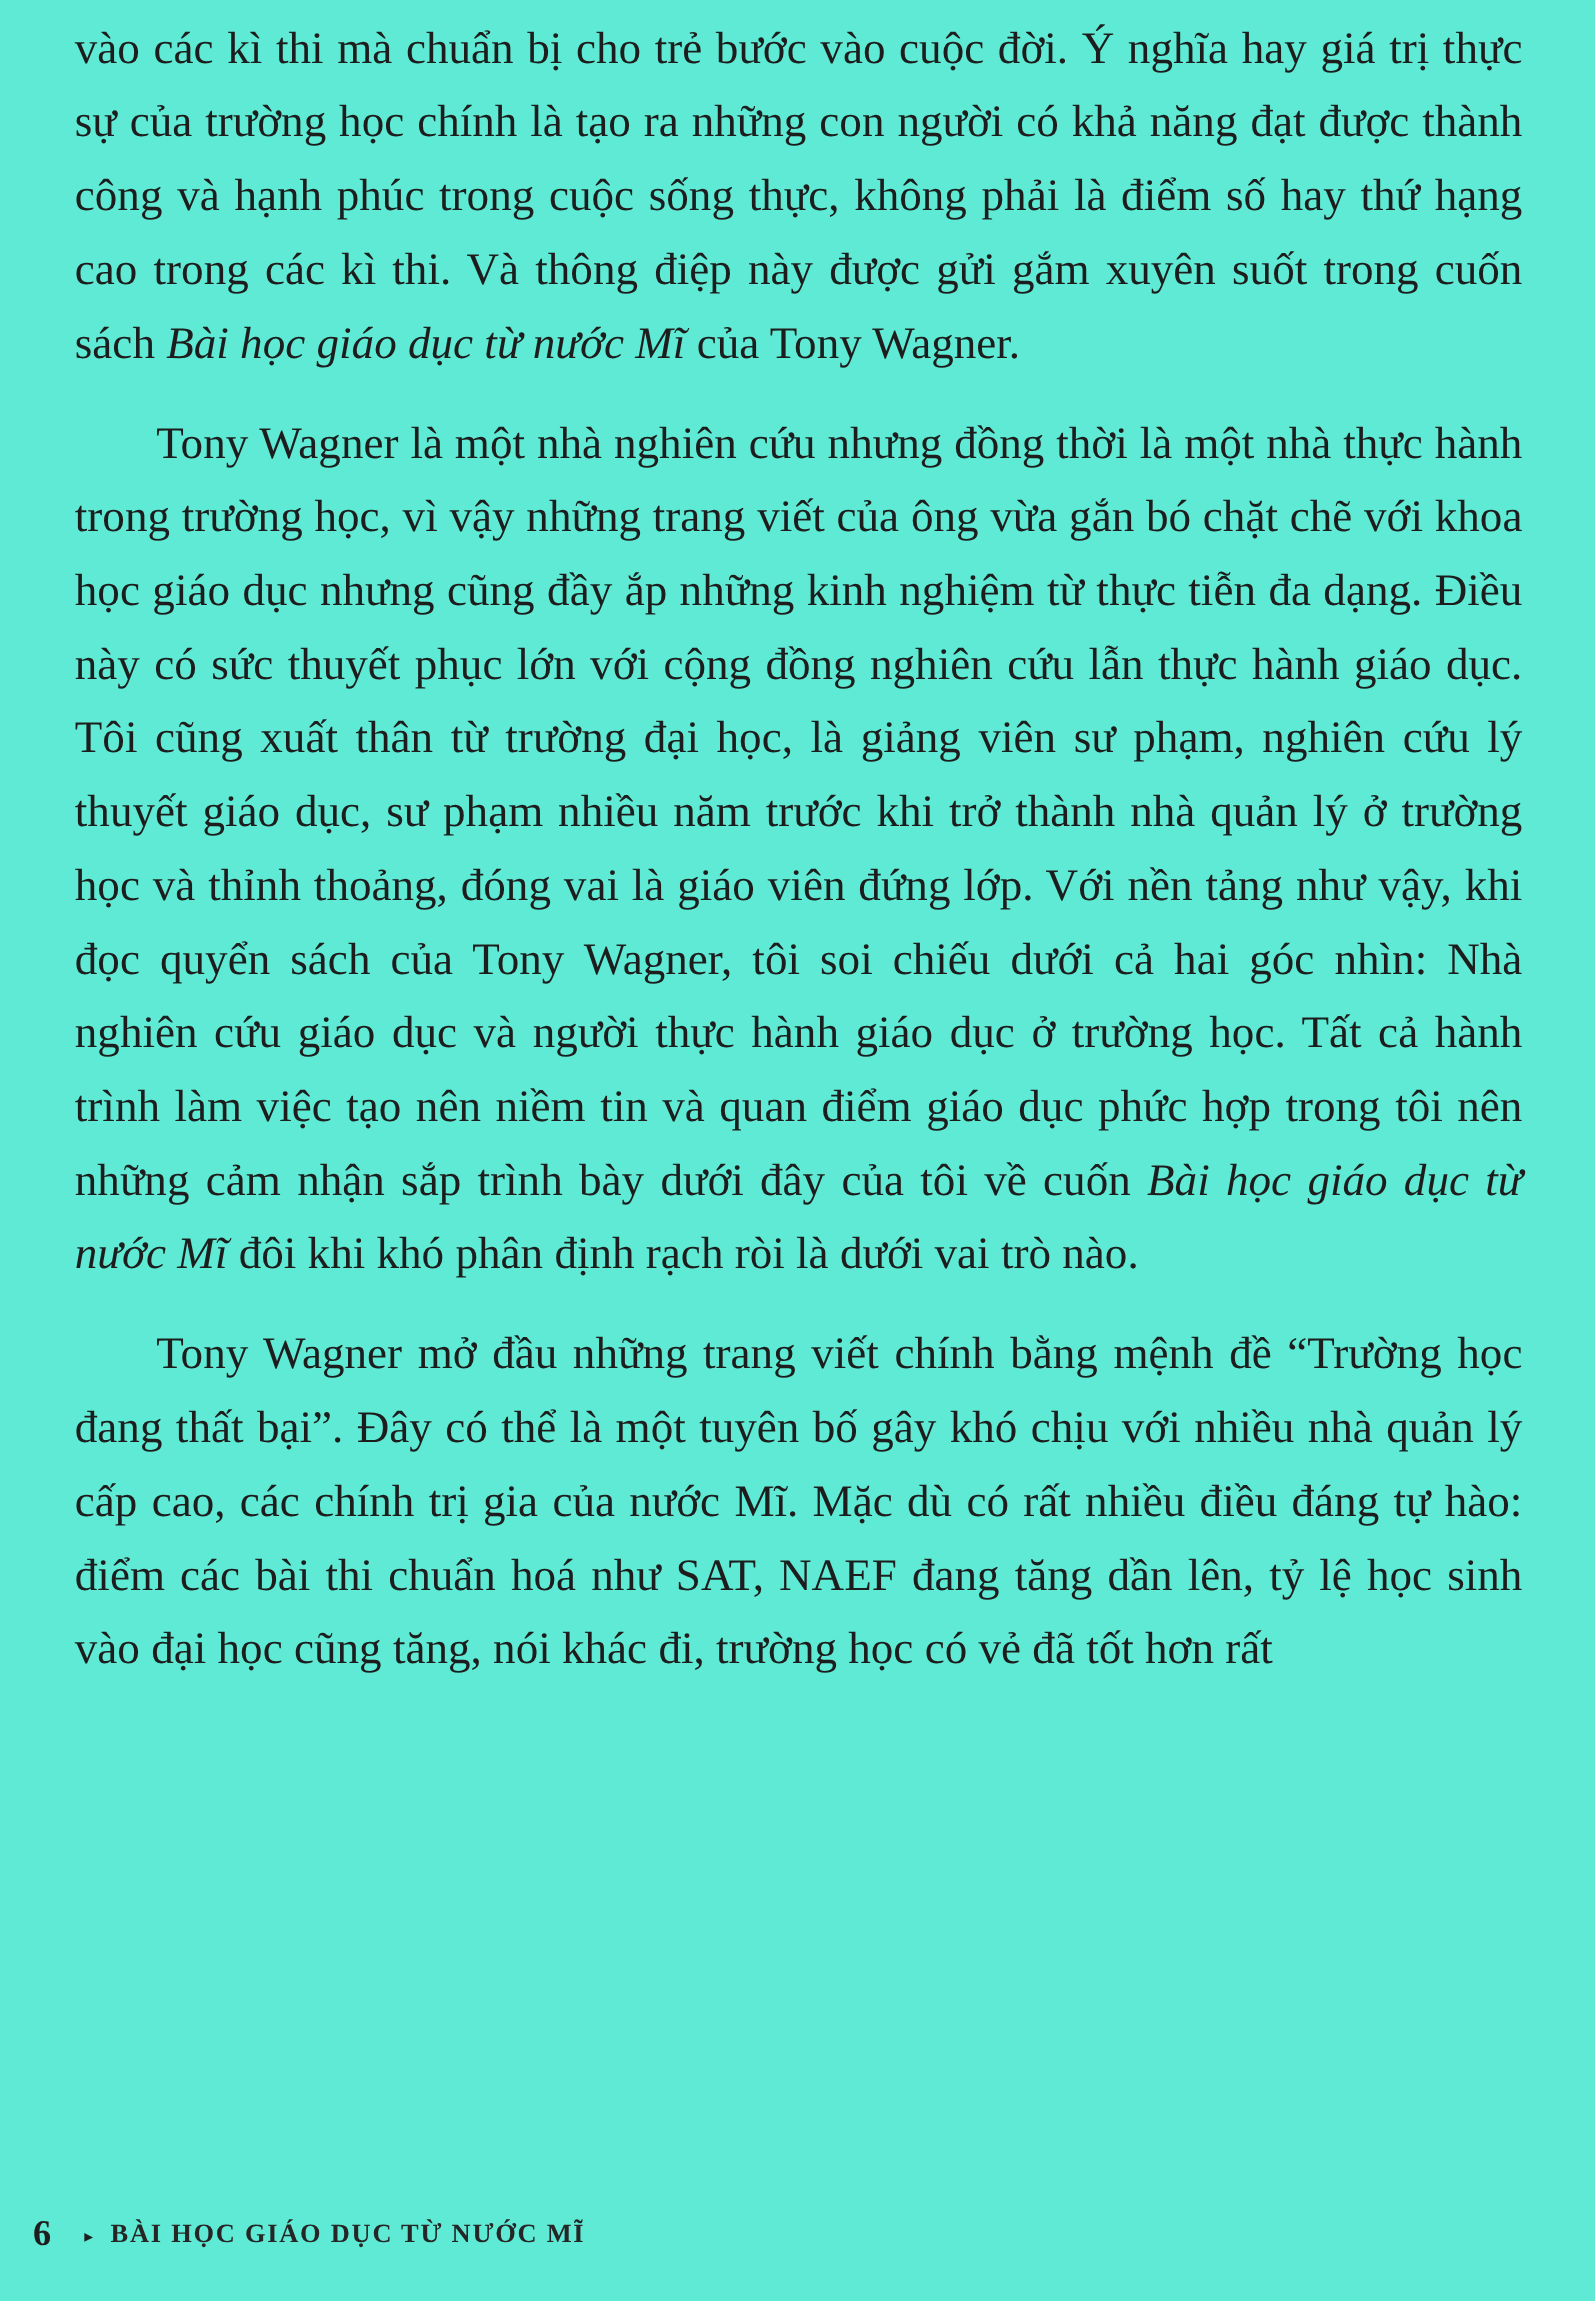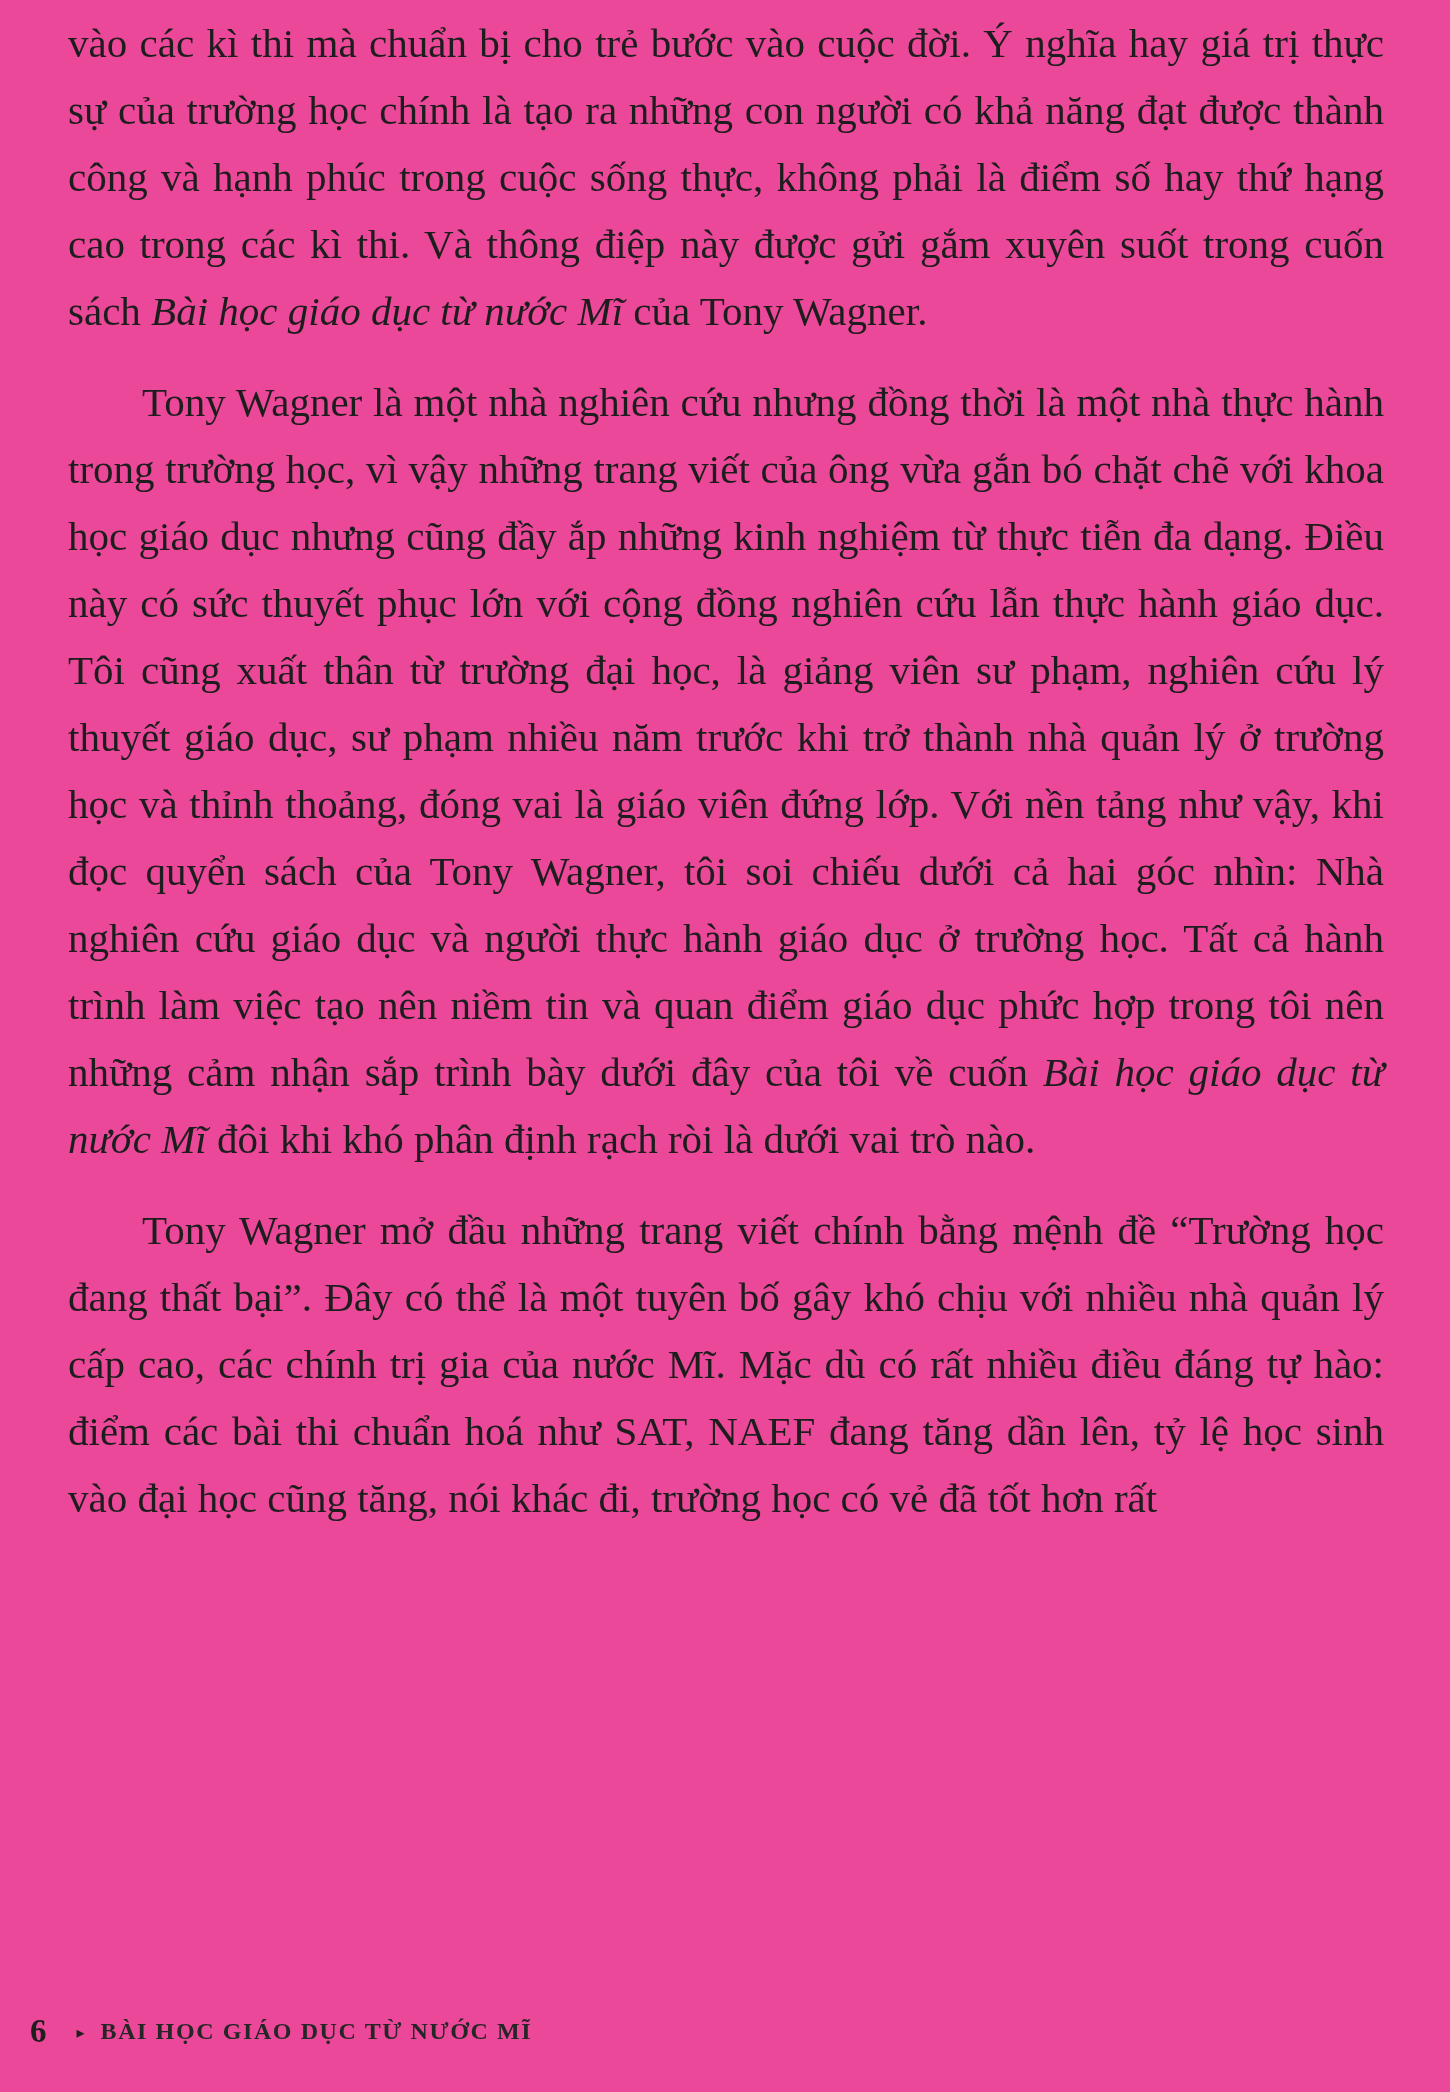--- a/index.html
+++ b/index.html
@@ -6,21 +6,21 @@
   html, body {
     width: 1450px;
     height: 2092px;
     background: #ffffff;
     font-family: "Liberation Serif", "DejaVu Serif", serif;
   }
   .page {
     position: relative;
     width: 1450px;
     height: 2092px;
-    background: #ec4899;
+    background: #5eead4;
     overflow: hidden;
   }
   .text-block {
     position: absolute;
     left: 68px;
     top: 10px;
     width: 1316px;
     color: #1d1d1d;
     font-size: 41px;
     line-height: 67px;

